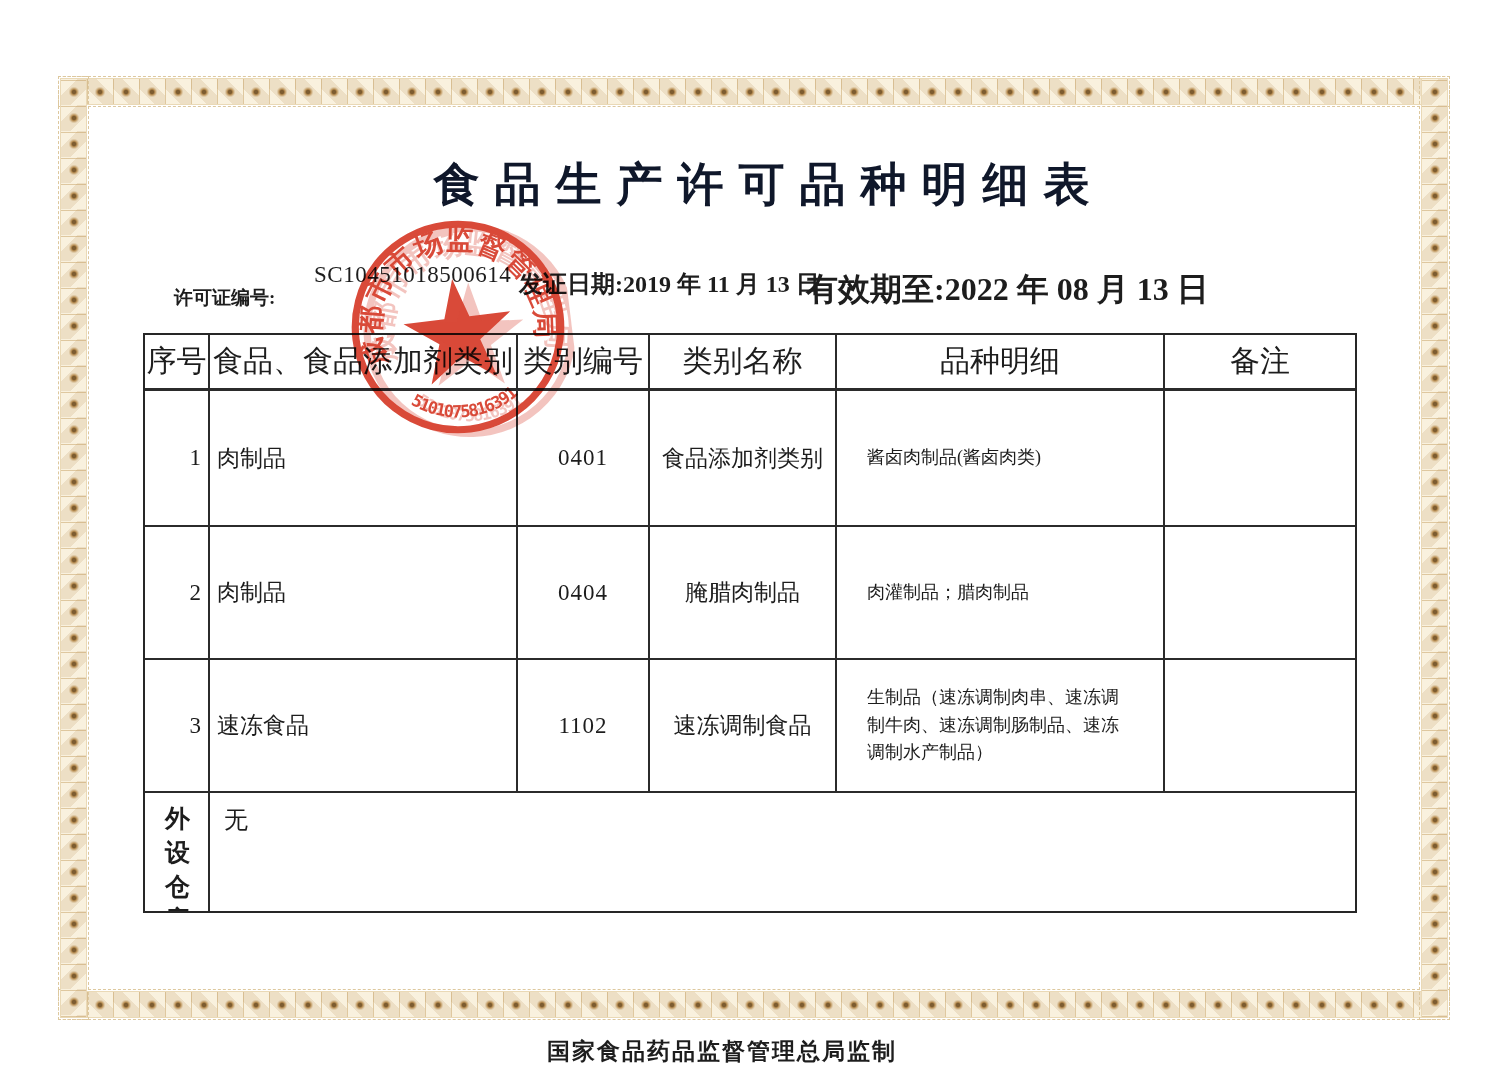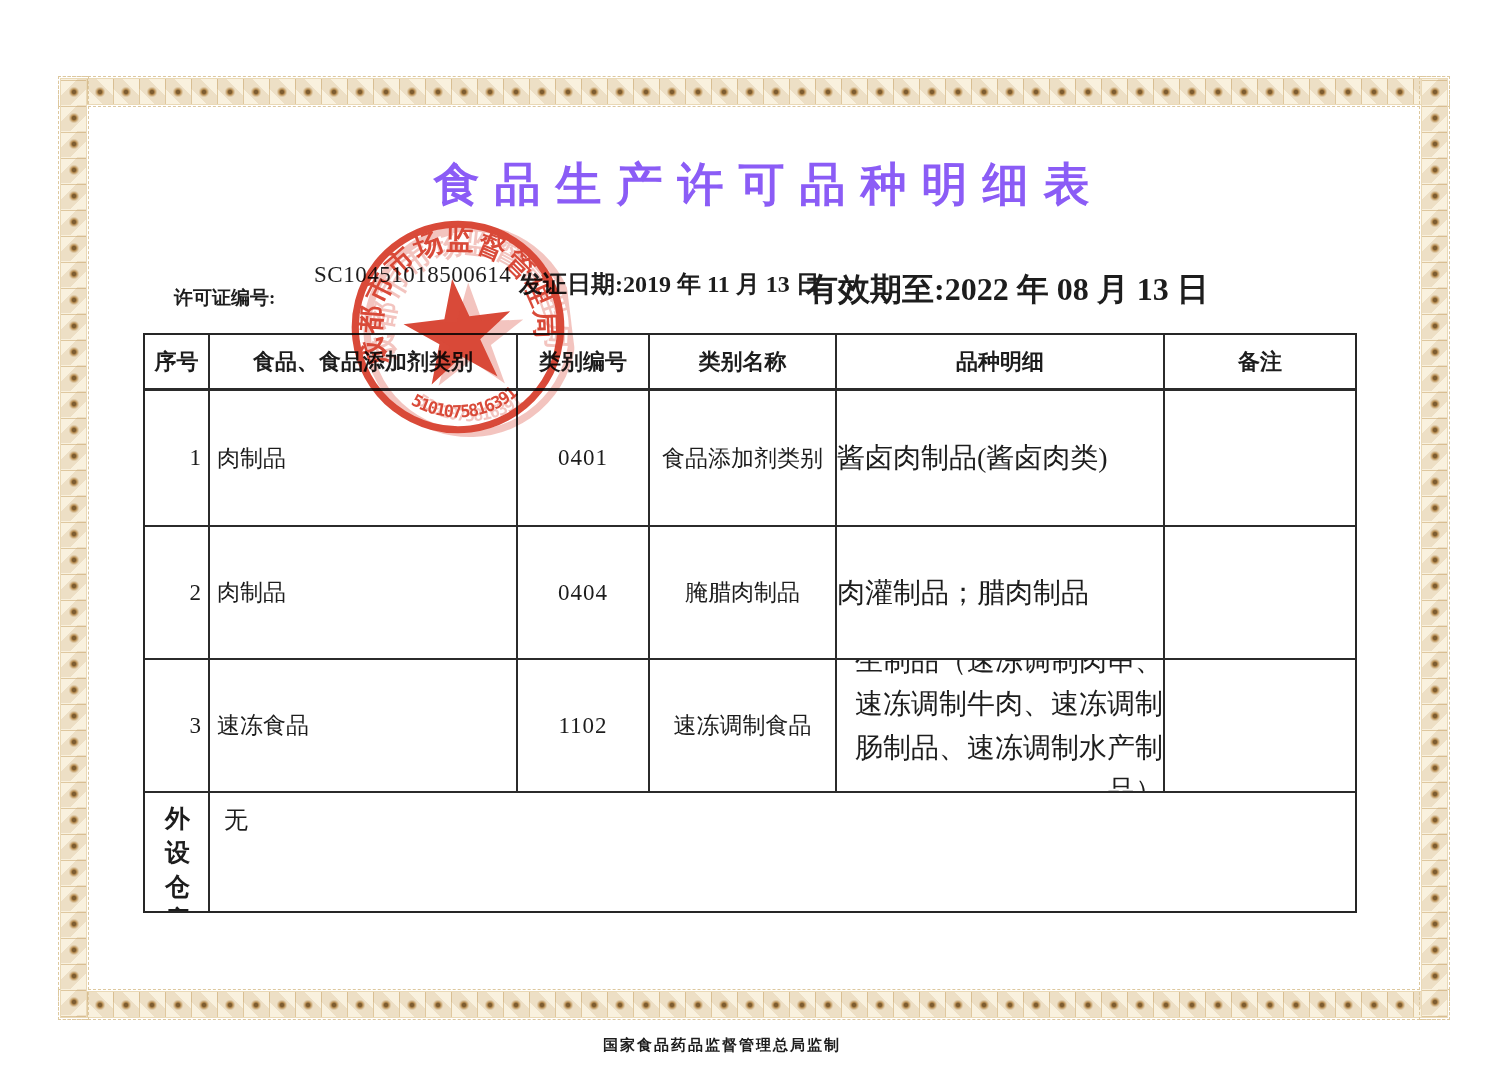--- a/index.html
+++ b/index.html
@@ -35,21 +35,21 @@
   }
   .strip.top    { left:60px;   top:78px;  width:1388px; height:27px; }
   .strip.bottom { left:60px;   top:991px; width:1388px; height:27px; }
   .strip.left   { left:60px;   top:78px;  width:27px;   height:940px; }
   .strip.right  { left:1421px; top:78px;  width:27px;   height:940px; }
 
   
   .doc-title {
     position:absolute; left:154px; top:154px; width:1230px;
     text-align:center; font-size:46px; font-weight:bold;
-    letter-spacing:15px; color:#8b5cf6;
+    letter-spacing:15px; color:#0f172a;
   }
   .lic-label   { position:absolute; left:174px; top:276px; font-size:19px; font-weight:bold;margin-top:9px; }
   .lic-number  { position:absolute; left:314px; top:262px; font-size:23px; letter-spacing:.5px; }
   .lic-issue   { position:absolute; left:519px; top:268px; font-size:24px; font-weight:bold; }
   .lic-valid   { position:absolute; left:806px; top:268px; font-size:32px; font-weight:bold; }
 
   
   .tbl {
     position:absolute; left:143px; top:333px; width:1214px; height:580px;
     border:2px solid #262626;
@@ -60,48 +60,48 @@
   }
   .cell {
     border-right:2px solid #2b2b2b;
     border-bottom:2px solid #2b2b2b;
     display:flex; overflow:hidden;
   }
   .cell.last-col { border-right:none; }
   .cell.last-row { border-bottom:none; }
   .cell.hdr {
     align-items:center; justify-content:center;
-    font-weight:bold; font-size:22px; border-bottom-width:3px;
+    font-weight:normal; font-size:30px; border-bottom-width:3px;
   }
   .cell.c-no     { align-items:center; justify-content:flex-end; padding-right:7px;  font-size:23px; }
   .cell.c-cat    { align-items:center; padding-left:7px; font-size:23px; }
   .cell.c-code   { align-items:center; justify-content:center; font-size:23px; letter-spacing:1px; }
   .cell.c-name   { align-items:center; justify-content:center; font-size:23px; }
-  .cell.c-detail { align-items:center; padding:8px 0; font-size:28px; line-height:1.55;text-align:right; }
+  .cell.c-detail { align-items:center; padding:8px 30px; font-size:18px; line-height:1.55; }
   .cell.c-remark { }
   .cell.wh-label {
     align-items:flex-start; padding:9px 5px 0 20px;
     font-size:25px; font-weight:bold; line-height:1.35;
     word-break:break-all; grid-column:1;
   }
   .cell.wh-value {
     grid-column:2 / 7;
     align-items:flex-start; padding:11px 14px; font-size:24px;
   }
 
   
   .seal {
     position:absolute; left:345px; top:214px; width:226px; height:226px;
     mix-blend-mode:multiply; opacity:.92;
     transform:rotate(-7deg);
   }
 
   .doc-footer {
     position:absolute; left:0; top:1036px; width:1444px;
-    text-align:center; font-size:15px; font-weight:bold; letter-spacing:2px;
+    text-align:center; font-size:23px; font-weight:bold; letter-spacing:2px;
   }
 </style>
 </head>
 <body>
 
 <div class="canvas">
 
   <div class="strip h top"></div>
   <div class="strip h bottom"></div>
   <div class="strip v left"></div>

